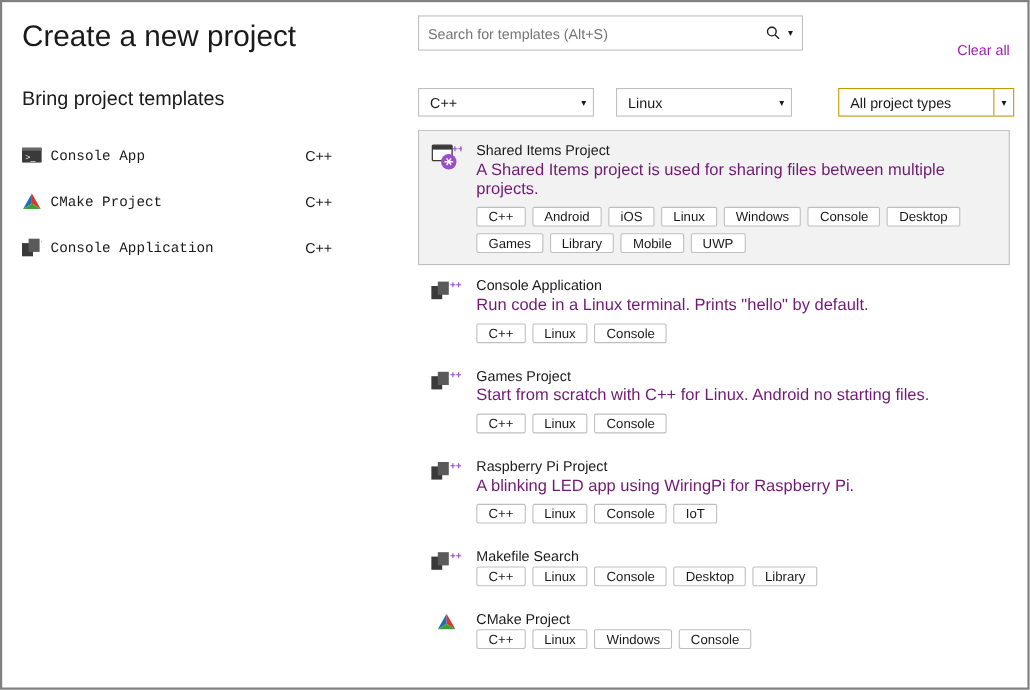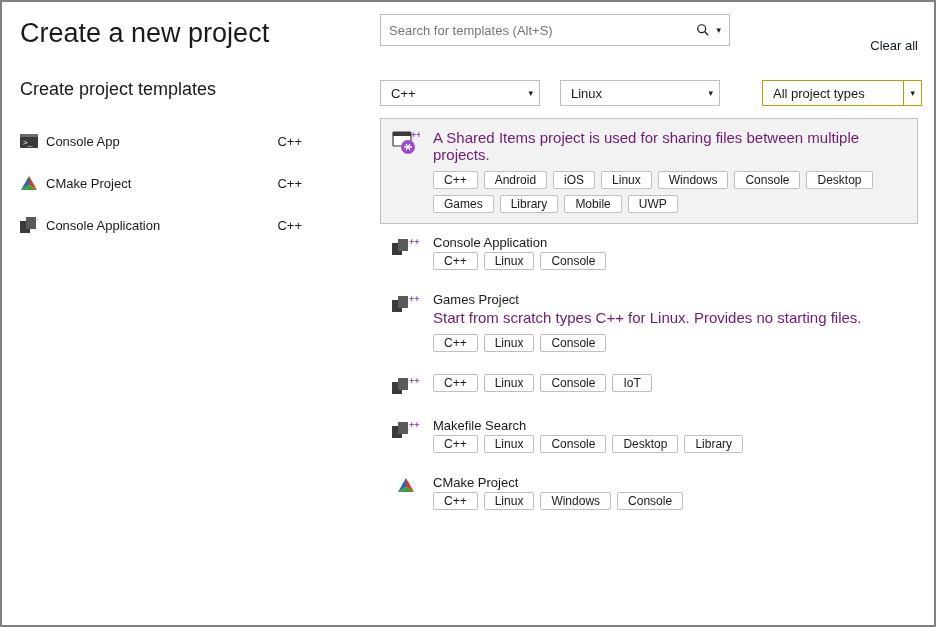--- a/index.html
+++ b/index.html
@@ -43,21 +43,21 @@
     align-items: center;
     height: 42px;
     font-size: 13px;
   }
   .recent-row .icon {
     width: 18px;
     height: 16px;
     margin-right: 8px;
     display:flex; align-items:center; justify-content:center;
   }
-  .recent-row .name { flex: 1; }
+  .recent-row .name { flex: 1; font-family: Liberation Mono, monospace; }
   .recent-row .lang { color: #1a1a1a; padding-right: 60px; font-size:13px; }
   
   .search-row {
     display: flex;
     align-items: center;
     gap: 10px;
   }
   .searchbox {
     border: 1px solid #bfbfbf;
     height: 32px;
@@ -68,21 +68,21 @@
     color: #767676;
   }
   .searchbox input {
     border: none; outline: none; flex:1; font-size:13px; color:#1a1a1a;
     background: transparent;
   }
   .searchbox input::placeholder { color:#767676; }
   .search-icon { font-size: 14px; color:#1a1a1a; padding: 0 4px; }
   .search-dd { font-size:9px; color:#1a1a1a; padding:0 2px; }
   .clear-all {
-    color:#0f172a; font-size:13px; cursor:pointer;
+    color:#a21caf; font-size:13px; cursor:pointer;
     position:absolute; right:16px; top:36px;
   }
   
   .filters-row {
     display:flex; gap:20px; margin-top:34px; margin-bottom:12px;
   }
   .filter {
     border:1px solid #bfbfbf; height:26px; width:160px;
     display:flex; align-items:center; justify-content:space-between;
     padding:0 6px 0 10px; font-size:13px; background:#fff;
@@ -120,21 +120,21 @@
   
   svg { display:block; }
 </style>
 </head>
 <body>
 
 <div class="layout">
 
   <div class="left-col">
     <div class="page-title">Create a new project</div>
-    <div class="recent-title">Create project templates</div>
+    <div class="recent-title">Bring project templates</div>
     <div class="recent-list" id="recent-list">
         <div class="recent-row">
           <span class="icon">
             <svg width="18" height="14">
               <rect x="0" y="0" width="18" height="14" rx="1" fill="#3a3a3a"></rect>
               <rect x="0" y="0" width="18" height="3" fill="#6a6a6a"></rect>
               <text x="3" y="11" fill="#fff" font-size="8">&gt;_</text>
             </svg>
           </span>
           <span class="name">Console App</span>
@@ -203,20 +203,21 @@
           <div class="tpl-icon">
             <svg width="28" height="24">
               <rect x="1" y="1" width="18" height="14" rx="1" fill="#fff" stroke="#3a3a3a" stroke-width="1.2"></rect>
               <rect x="1" y="1" width="18" height="4" fill="#3a3a3a"></rect>
               <circle cx="16" cy="16" r="7" fill="#9b4dca"></circle>
               <path d="M12 16 L20 16 M14 13 L18 19 M14 19 L18 13" stroke="#fff" stroke-width="1.3"></path>
               <text x="19" y="7" fill="#9b4dca" font-size="9" font-weight="bold">++</text>
             </svg>
           </div>
           <div class="tpl-body">
+            <div class="tpl-title">Shared Items Project</div>
             <div class="tpl-desc">A Shared Items project is used for sharing files between multiple projects.</div>
             <div class="tpl-tags">
               <span class="tag">C++</span>
               <span class="tag">Android</span>
               <span class="tag">iOS</span>
               <span class="tag">Linux</span>
               <span class="tag">Windows</span>
               <span class="tag">Console</span>
               <span class="tag">Desktop</span>
               <span class="tag">Games</span>
@@ -229,54 +230,57 @@
         <div class="tpl">
           <div class="tpl-icon">
             <svg width="28" height="20">
               <rect x="0" y="6" width="10" height="12" fill="#3a3a3a"></rect>
               <rect x="6" y="2" width="10" height="12" fill="#5a5a5a"></rect>
               <text x="17" y="8" fill="#9b4dca" font-size="9" font-weight="bold">++</text>
             </svg>
           </div>
           <div class="tpl-body">
             <div class="tpl-title">Console Application</div>
+            <div class="tpl-desc">Run code in a Linux terminal. Prints "hello" by default.</div>
             <div class="tpl-tags">
               <span class="tag">C++</span>
               <span class="tag">Linux</span>
               <span class="tag">Console</span>
             </div>
           </div>
         </div>
         <div class="tpl">
           <div class="tpl-icon">
             <svg width="28" height="20">
               <rect x="0" y="6" width="10" height="12" fill="#3a3a3a"></rect>
               <rect x="6" y="2" width="10" height="12" fill="#5a5a5a"></rect>
               <text x="17" y="8" fill="#9b4dca" font-size="9" font-weight="bold">++</text>
             </svg>
           </div>
           <div class="tpl-body">
             <div class="tpl-title">Games Project</div>
-            <div class="tpl-desc">Start from scratch types C++ for Linux. Provides no starting files.</div>
-            <div class="tpl-tags">
-              <span class="tag">C++</span>
-              <span class="tag">Linux</span>
-              <span class="tag">Console</span>
-            </div>
-          </div>
-        </div>
-        <div class="tpl">
-          <div class="tpl-icon">
-            <svg width="28" height="20">
-              <rect x="0" y="6" width="10" height="12" fill="#3a3a3a"></rect>
-              <rect x="6" y="2" width="10" height="12" fill="#5a5a5a"></rect>
-              <text x="17" y="8" fill="#9b4dca" font-size="9" font-weight="bold">++</text>
-            </svg>
-          </div>
-          <div class="tpl-body">
+            <div class="tpl-desc">Start from scratch with C++ for Linux. Android no starting files.</div>
+            <div class="tpl-tags">
+              <span class="tag">C++</span>
+              <span class="tag">Linux</span>
+              <span class="tag">Console</span>
+            </div>
+          </div>
+        </div>
+        <div class="tpl">
+          <div class="tpl-icon">
+            <svg width="28" height="20">
+              <rect x="0" y="6" width="10" height="12" fill="#3a3a3a"></rect>
+              <rect x="6" y="2" width="10" height="12" fill="#5a5a5a"></rect>
+              <text x="17" y="8" fill="#9b4dca" font-size="9" font-weight="bold">++</text>
+            </svg>
+          </div>
+          <div class="tpl-body">
+            <div class="tpl-title">Raspberry Pi Project</div>
+            <div class="tpl-desc">A blinking LED app using WiringPi for Raspberry Pi.</div>
             <div class="tpl-tags">
               <span class="tag">C++</span>
               <span class="tag">Linux</span>
               <span class="tag">Console</span>
               <span class="tag">IoT</span>
             </div>
           </div>
         </div>
         <div class="tpl">
           <div class="tpl-icon">

